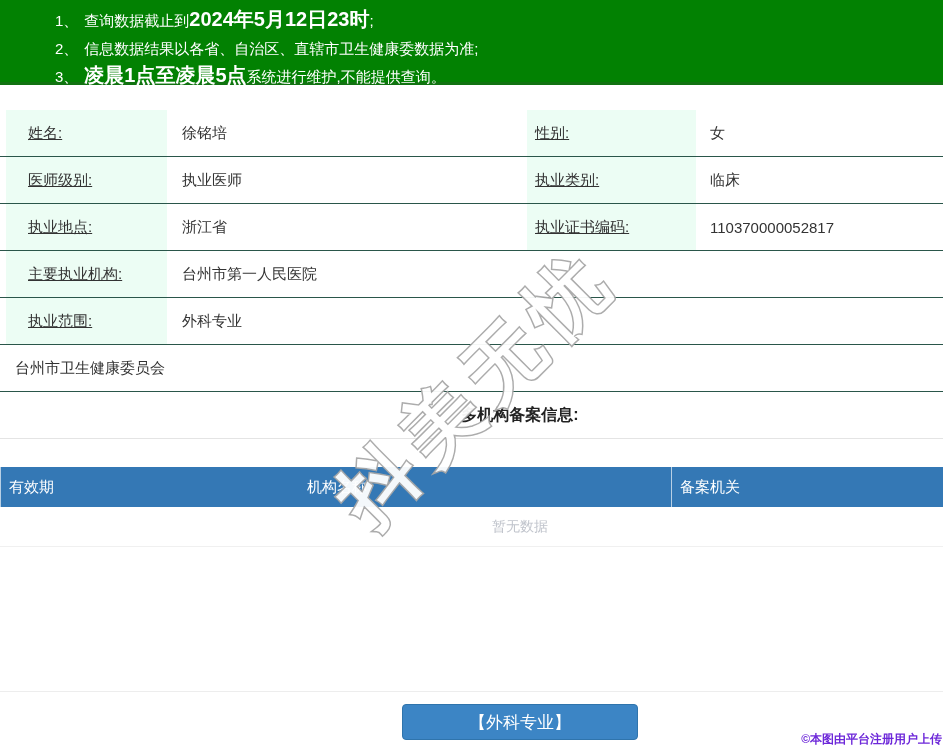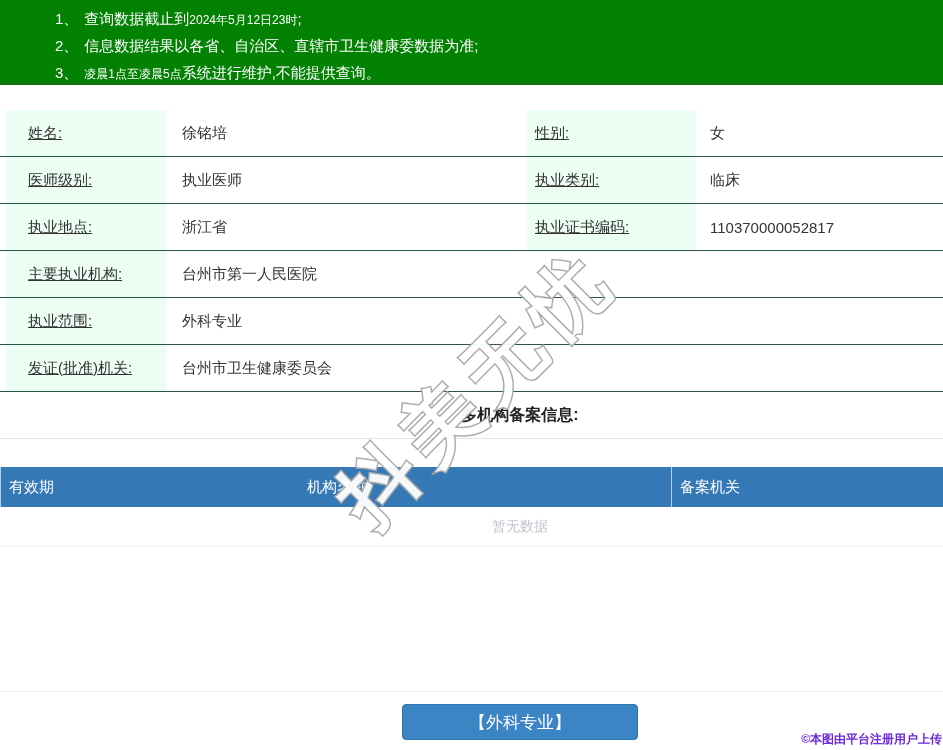--- a/index.html
+++ b/index.html
@@ -16,21 +16,21 @@
   
   .notice {
     height:85px;
     background:#028102;
     border-bottom:3px solid #117311;
     padding:6px 0 0 55px;
     color:#ffffff;
   }
   .n-line { font-size:15px; line-height:26px; white-space:nowrap; }
   .n-line .num { margin-right:6px; }
-  .n-line b { font-weight:normal; font-size:12px; }
+  .n-line b { font-weight:bold; font-size:20px; }
 
   .gap-top { height:25px; }
 
   
   .d-row {
     height:47px;
     border-bottom:1px solid #2a564a;
     display:flex;
     align-items:stretch;
     font-size:15px;
@@ -175,21 +175,20 @@
     <div class="d-label">主要执业机构:</div>
     <div class="d-value vfull">台州市第一人民医院</div>
   </div>
 
   <div class="d-row">
     <div class="d-label">执业范围:</div>
     <div class="d-value vfull">外科专业</div>
   </div>
 
   <div class="d-row">
-    <div class="d-label">发证(批准)机关:</div>
     <div class="d-value vfull">台州市卫生健康委员会</div>
   </div>
 
   <div class="section-title">多机构备案信息:</div>
 
   <div class="gap-mid"></div>
 
   <div class="r-header">
     <div class="r-hcell c2">有效期</div>
     <div class="r-hcell c1">机构名称</div>

